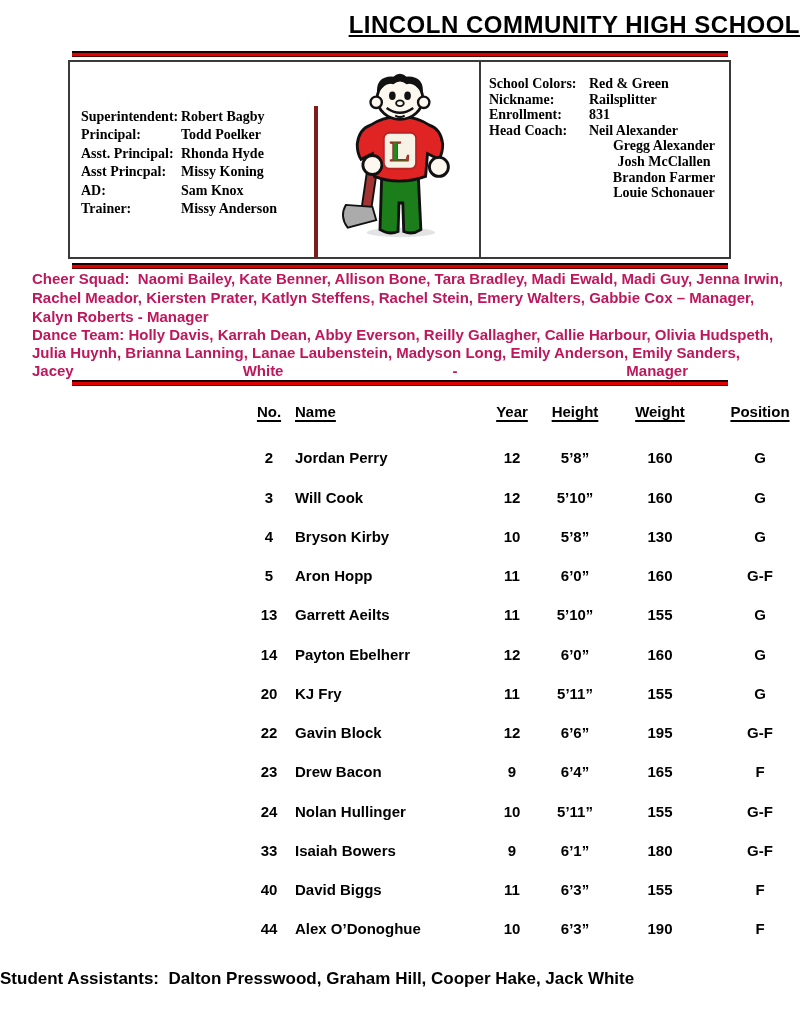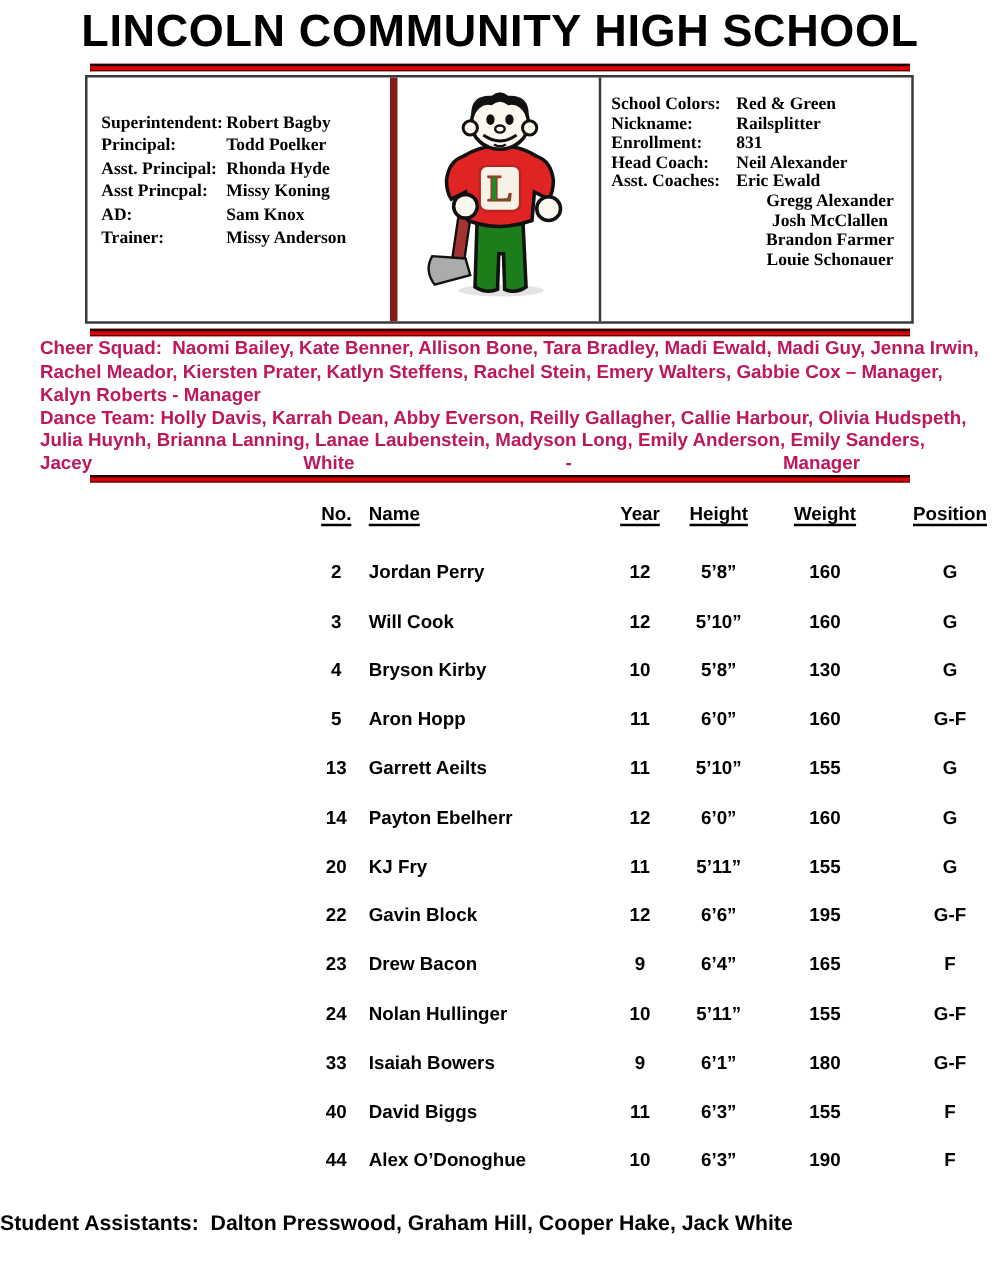--- a/index.html
+++ b/index.html
@@ -2,31 +2,31 @@
 <html style="--bar_red: #DE0202; --shirt_red: #E02424; --pants_green: #1B7E1B; --letter_green: #1E8B22;"><head>
 <meta charset="utf-8">
 <style>
   :root{
     --bar_red:#DE0202; --shirt_red:#E02424; --pants_green:#1B7E1B; --letter_green:#1E8B22;
   }
   *{margin:0;padding:0;box-sizing:border-box;}
   body{background:#fff;}
   .page{position:relative;width:800px;height:1024px;background:#fff;overflow:hidden;
         font-family:"Liberation Sans",sans-serif;color:#000;}
-  .title{margin-top:8px;text-align:center;font-weight:bold;font-size:36px;line-height:34px;letter-spacing:.5px;}
+  .title{margin-top:8px;text-align:right;font-weight:bold;font-size:24px;line-height:34px;letter-spacing:.5px;text-decoration:underline;}
   .subtitle{margin-top:2px;text-align:center;font-weight:bold;font-size:18px;line-height:20px;}
   .redbar{margin-left:72px;width:656px;height:6px;background:var(--bar_red);
           border-top:2px solid #1c0000;border-bottom:1px solid #530000;}
   .bar1{margin-top:9px;}
   .bar2{margin-top:4px;}
   .bar3{margin-top:0;}
   
   .infobox{margin:3px 0 0 68px;width:663px;height:199px;border:2px solid #3a3a3a;display:flex;
            font-family:"Liberation Serif",serif;font-weight:bold;font-size:14px;}
-  .cell-left{width:248px;border-right:6px solid #7f1d1d;padding:28px 4px 0 11px;}
+  .cell-left{width:248px;border-right:4px solid #7f1d1d;padding:2px 4px 0 11px;margin-top:44px;}
   .cell-mid{width:163px;border-right:2px solid #3a3a3a;display:flex;justify-content:center;align-items:flex-start;padding-top:8px;}
   .cell-right{flex:1;padding:14px 2px 0 8px;}
   .info-row{display:flex;line-height:18.4px;}
   .cell-right .info-row{line-height:15.6px;}
   .info-label{width:100px;flex:0 0 100px;}
   .info-value{flex:1;}
   .coach-extra{line-height:15.6px;padding-left:112px;text-align:center;}
   
   .shirt{fill:var(--shirt_red);}
   .pants{fill:var(--pants_green);}
@@ -138,24 +138,20 @@
             <span class="info-label">Enrollment:</span>
             <span class="info-value">831</span>
           </div>
 
 
           <div class="info-row">
             <span class="info-label">Head Coach:</span>
             <span class="info-value">Neil Alexander</span>
           </div>
 
-          <div class="info-row">
-            <span class="info-label">Asst. Coaches:</span>
-            <span class="info-value">Eric Ewald</span>
-          </div>
         </div>
       <div>
 
           <div class="coach-extra">Gregg Alexander</div>
 
           <div class="coach-extra">Josh McClallen</div>
 
           <div class="coach-extra">Brandon Farmer</div>
 
           <div class="coach-extra">Louie Schonauer</div>

